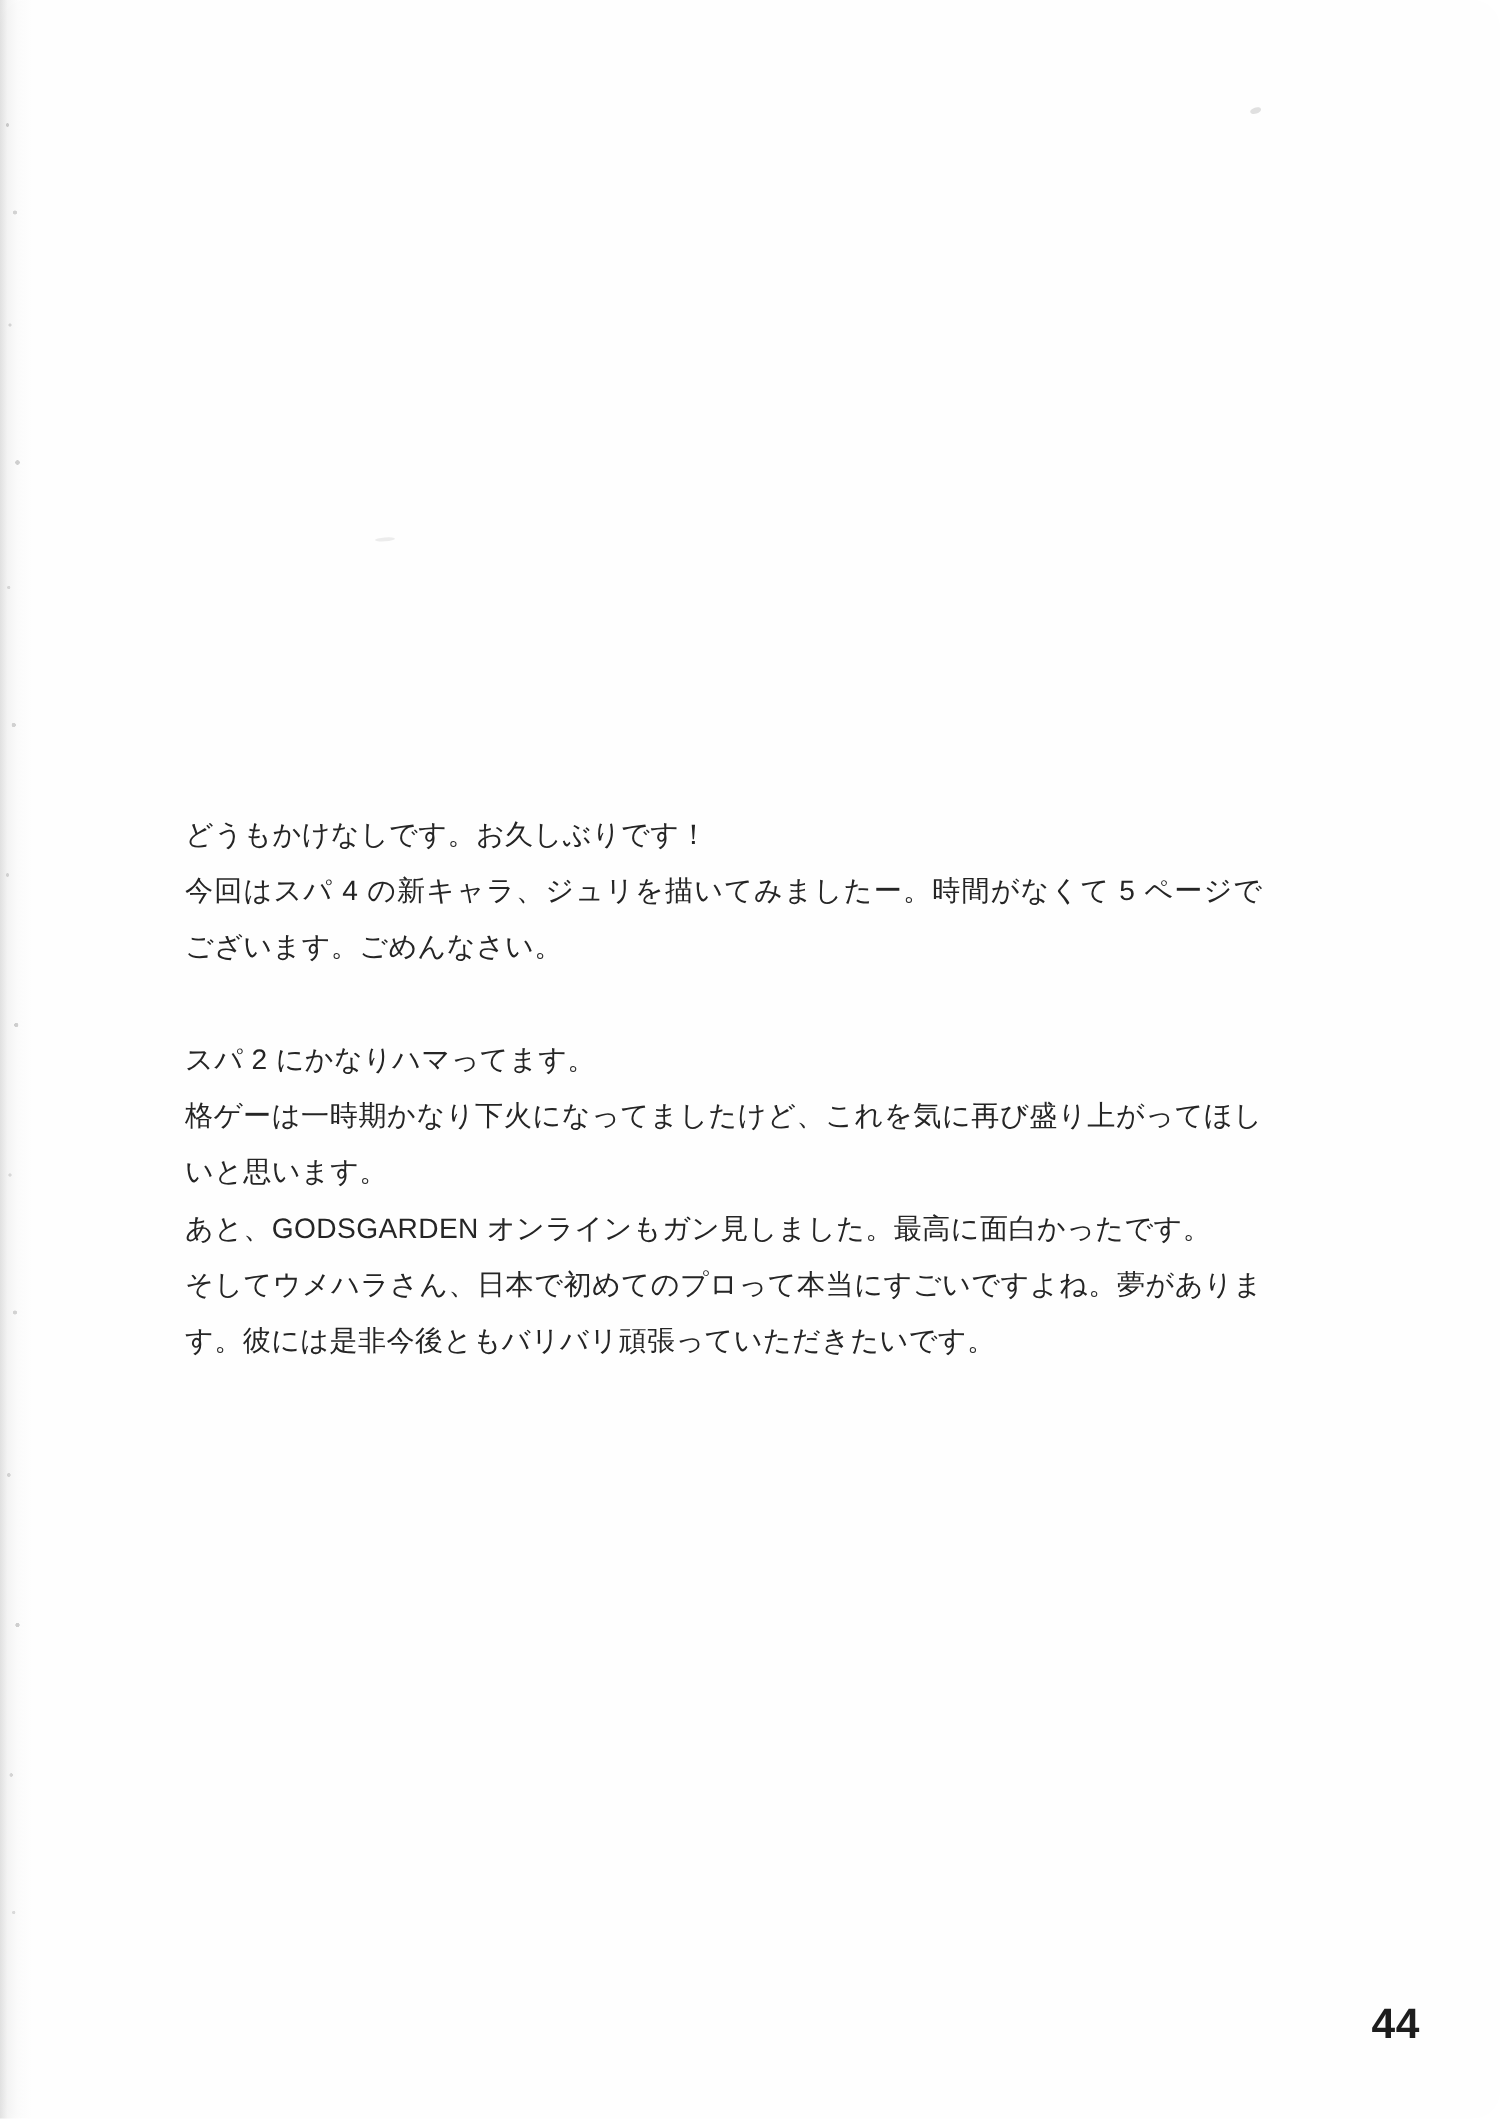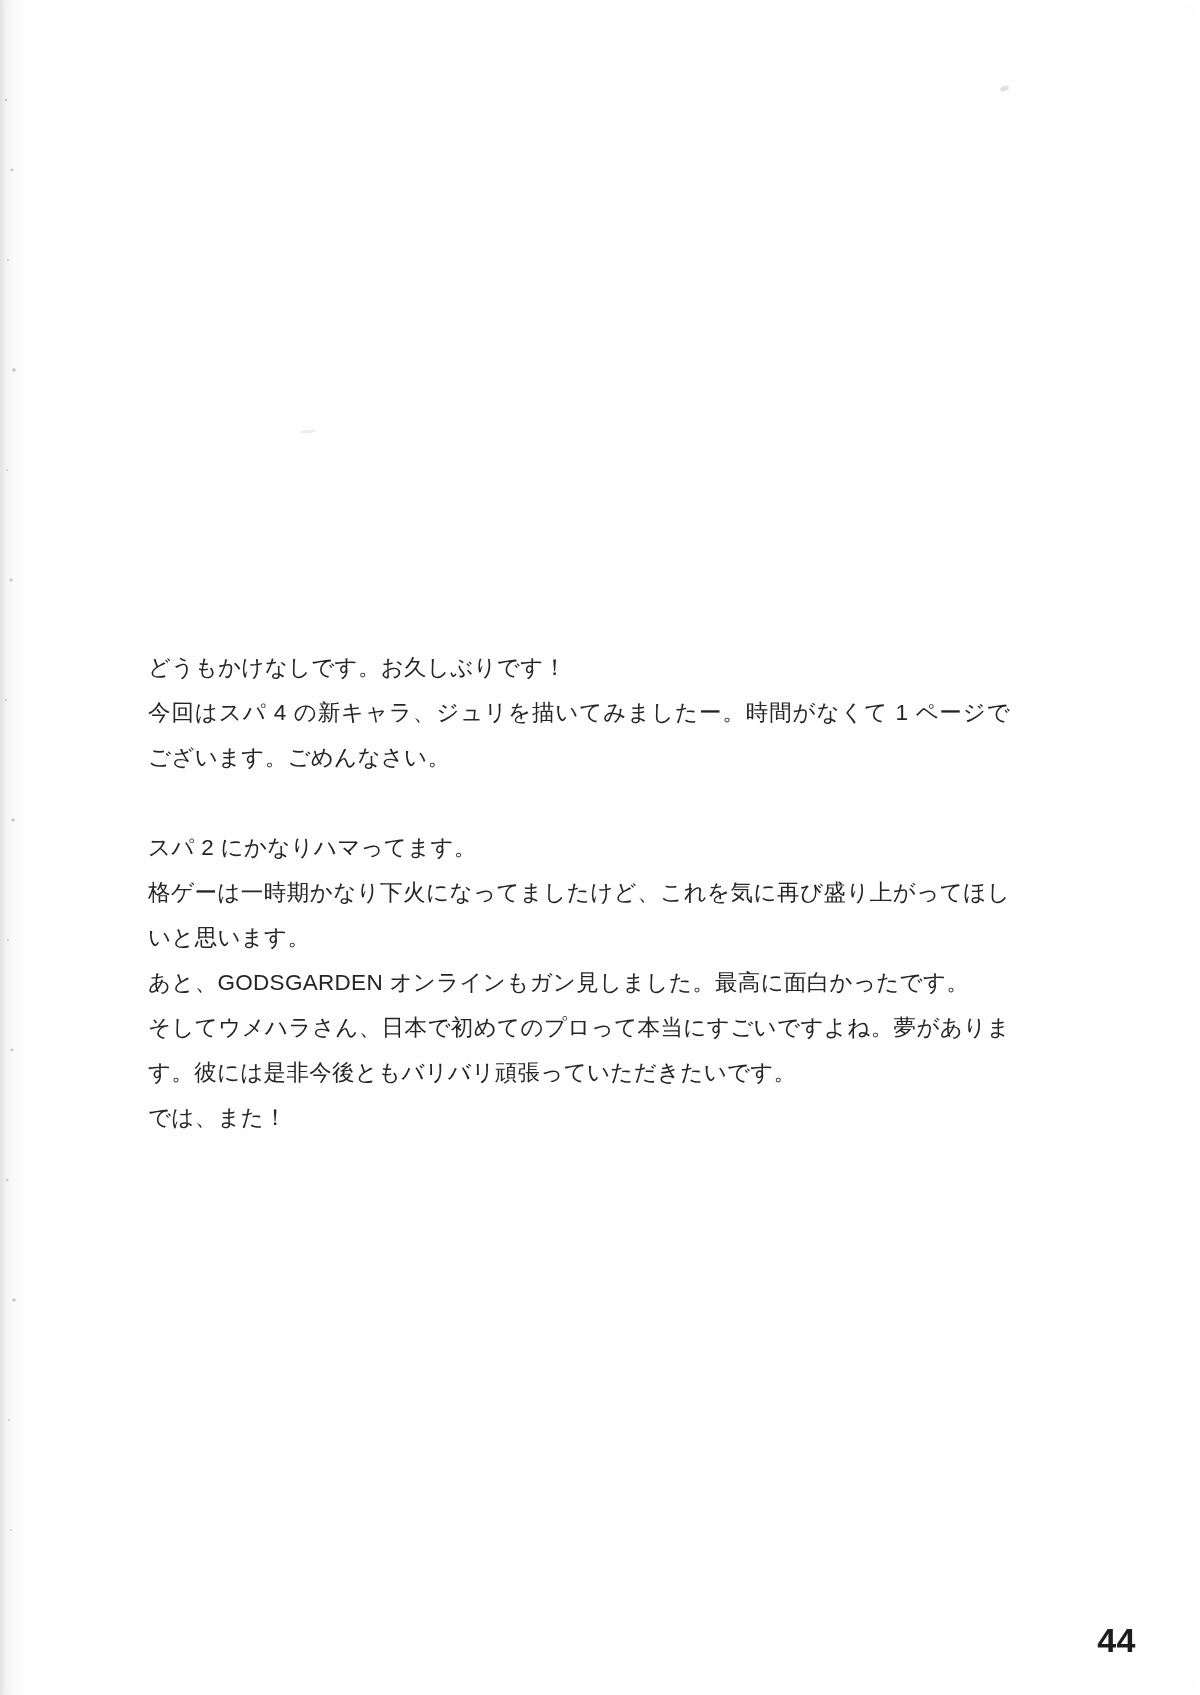--- a/index.html
+++ b/index.html
@@ -91,21 +91,21 @@
   }
   .para + .para { margin-top: 0; }
 
   .block-gap {
     height: 45px;
   }
 
   .page-number {
     position: absolute;
     right: 64px;
-    bottom: 35px;
+    bottom: 56px;
     font-size: 34px;
     font-weight: bold;
     color: #1d1d1d;
     font-family: "Liberation Sans", sans-serif;
     letter-spacing: 0.5px;
   }
 </style>
 </head>
 <body>
 
@@ -113,27 +113,26 @@
 
   <div class="gutter-shadow"></div>
   <div class="gutter-speckles"></div>
 
   <div class="stray-mark stray-a"></div>
   <div class="stray-mark stray-b"></div>
 
   <div class="afterword">
 
     <p class="para">どうもかけなしです。お久しぶりです！</p>
-    <p class="para">今回はスパ 4 の新キャラ、ジュリを描いてみましたー。時間がなくて 1 ページでございます。ごめんなさい。</p>
+    <p class="para">今回はスパ 4 の新キャラ、ジュリを描いてみましたー。時間がなくて 5 ページでございます。ごめんなさい。</p>
 
     <div class="block-gap"></div>
 
     <p class="para">スパ 2 にかなりハマってます。</p>
     <p class="para">格ゲーは一時期かなり下火になってましたけど、これを気に再び盛り上がってほしいと思います。</p>
     <p class="para">あと、GODSGARDEN オンラインもガン見しました。最高に面白かったです。</p>
     <p class="para">そしてウメハラさん、日本で初めてのプロって本当にすごいですよね。夢があります。彼には是非今後ともバリバリ頑張っていただきたいです。</p>
-    <p class="para">では、また！</p>
 
   </div>
 
   <div class="page-number">44</div>
 
 </div>
 
 </body></html>

